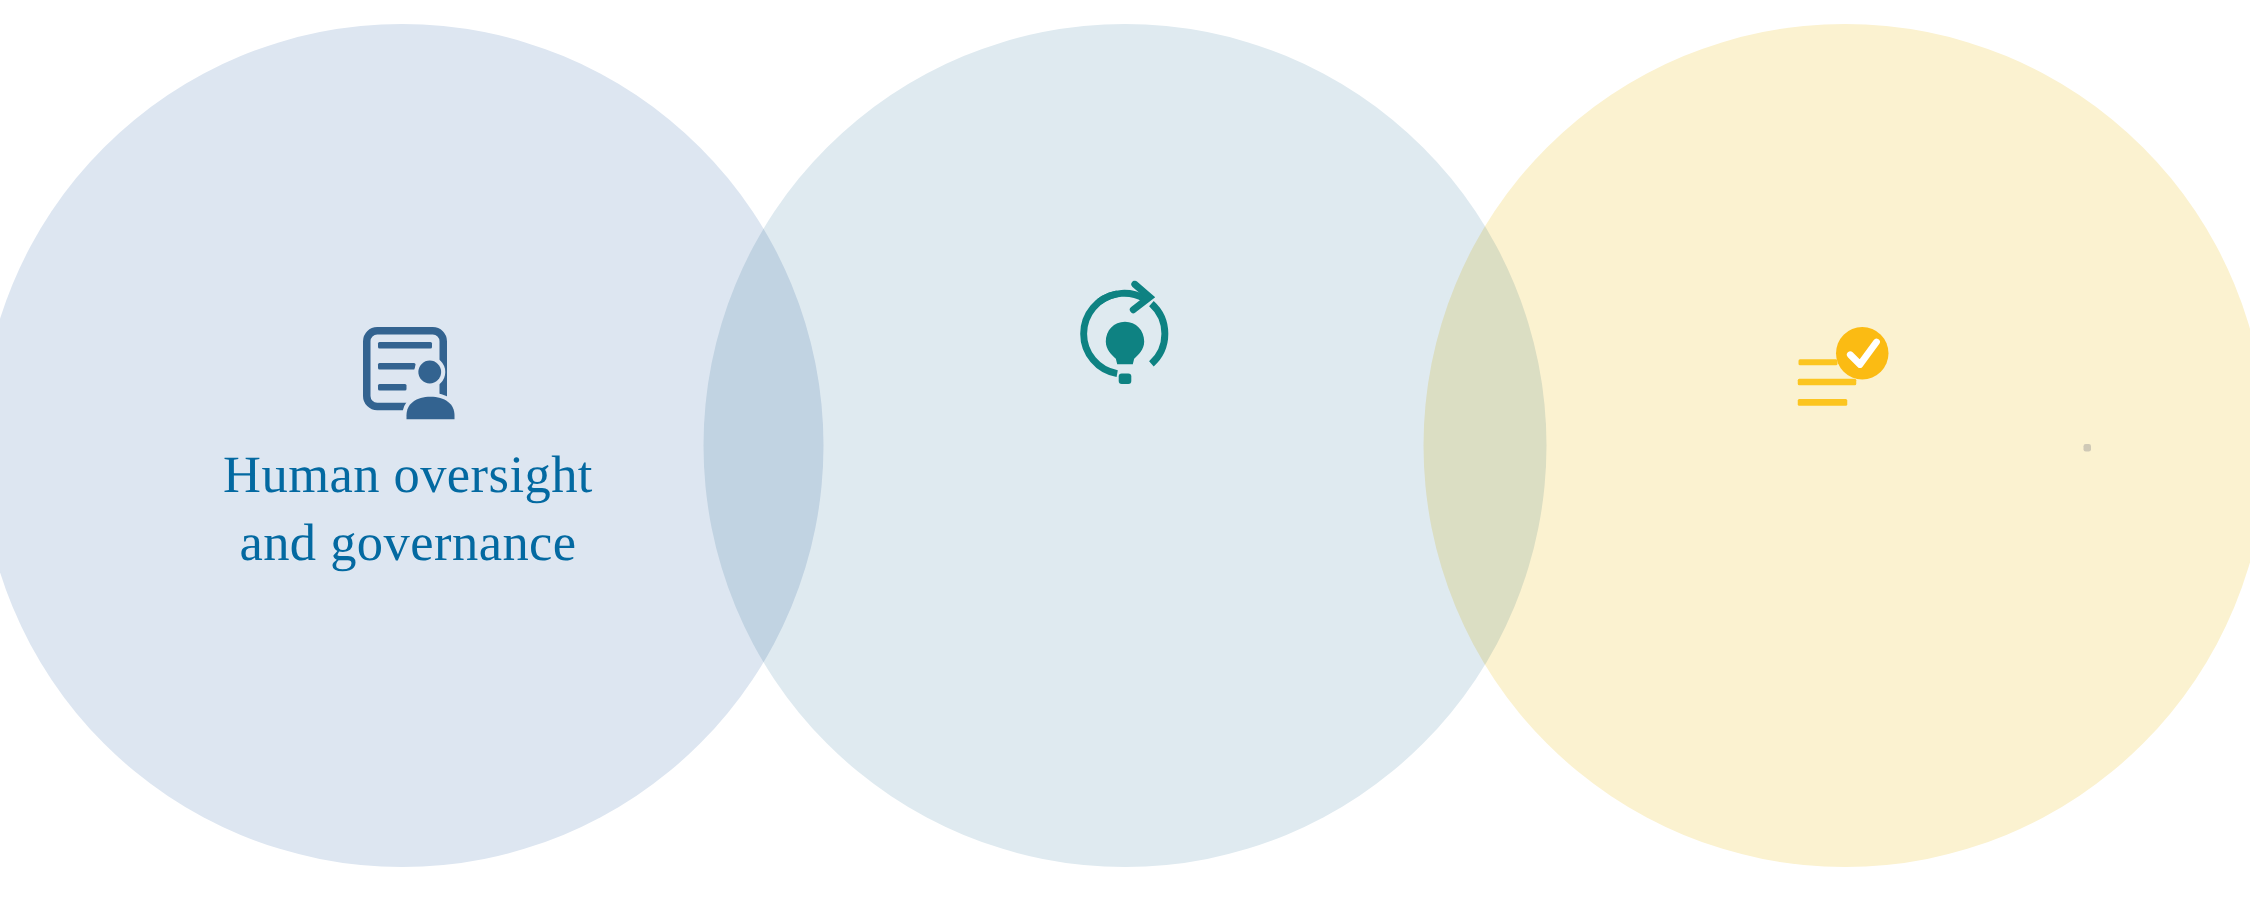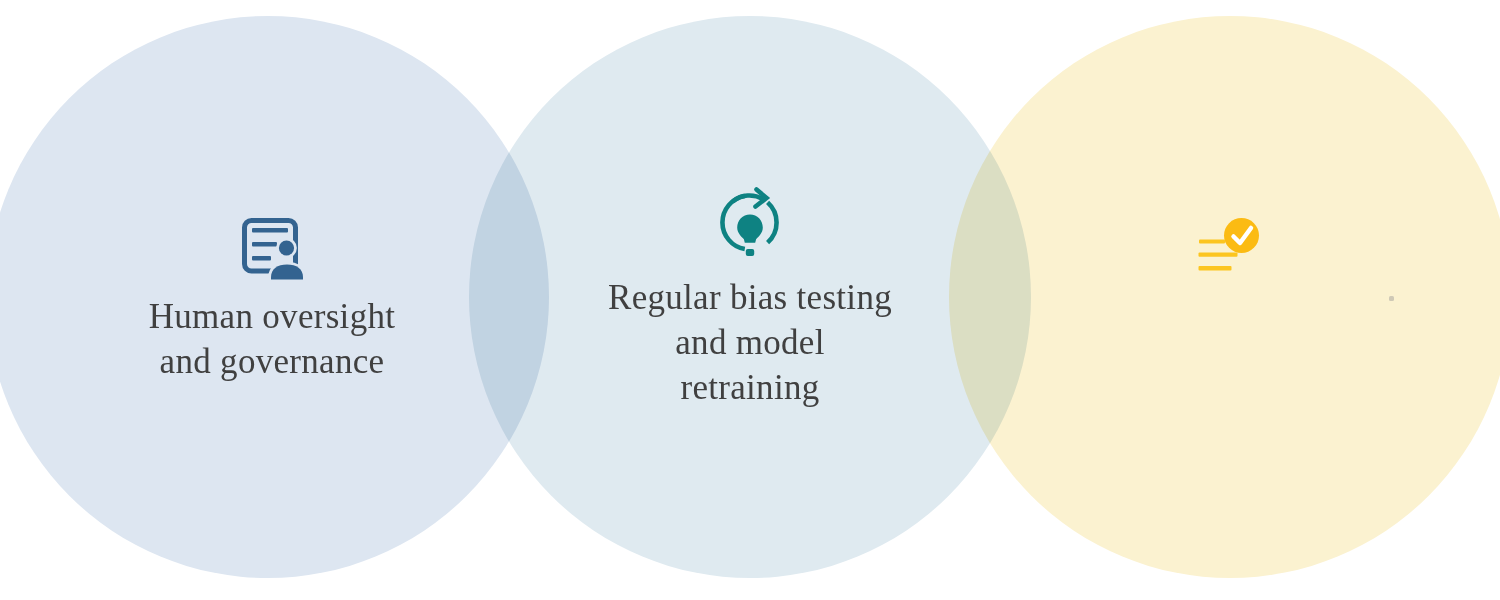--- a/index.html
+++ b/index.html
@@ -56,21 +56,21 @@
     width: 5px;
     height: 5px;
     border-radius: 1.5px;
     background: #c7c2b2;
     opacity: 0.85;
   }
 </style>
 </head>
 <body>
 
-<div class="stage" style="color: #404040;">
+<div class="stage" style="color: #0369a1;">
 
   <div class="venn-circle c1" style="background-color: rgb(221, 230, 241);"></div>
   <div class="venn-circle c2" style="background-color: rgb(223, 234, 240);"></div>
   <div class="venn-circle c3" style="background-color: rgb(251, 242, 208);"></div>
 
   <svg class="icon i1" width="66" height="74" viewBox="0 0 66 74" style="color: rgb(51, 99, 144);">
     <g fill="currentColor">
       <rect x="5.5" y="12.5" width="51" height="50.5" rx="7" fill="none" stroke="currentColor" stroke-width="5"></rect>
       <rect x="13" y="20" width="36" height="4.4" rx="1"></rect>
       <rect x="13" y="34" width="25" height="4.4" rx="1"></rect>
@@ -104,19 +104,16 @@
       <rect x="1" y="21.5" width="26" height="4" rx="1"></rect>
       <rect x="0.5" y="34.5" width="39" height="4.3" rx="1"></rect>
       <rect x="0.5" y="48" width="33" height="4.5" rx="1"></rect>
     </g>
     <circle cx="43.5" cy="17.5" r="17.5" fill="currentColor"></circle>
     <polyline points="35.5,18.5 42,25 53,10" fill="none" stroke-width="4.5" stroke-linecap="round" stroke-linejoin="round" style="stroke: rgb(255, 255, 255);"></polyline>
   </svg>
 
   <div class="label l1">Human oversight
 and governance</div>
-  <div class="label l2">Regular bias testing
-and model
-retraining</div>
 
   <div class="speck"></div>
 
 </div>
 
 </body></html>

